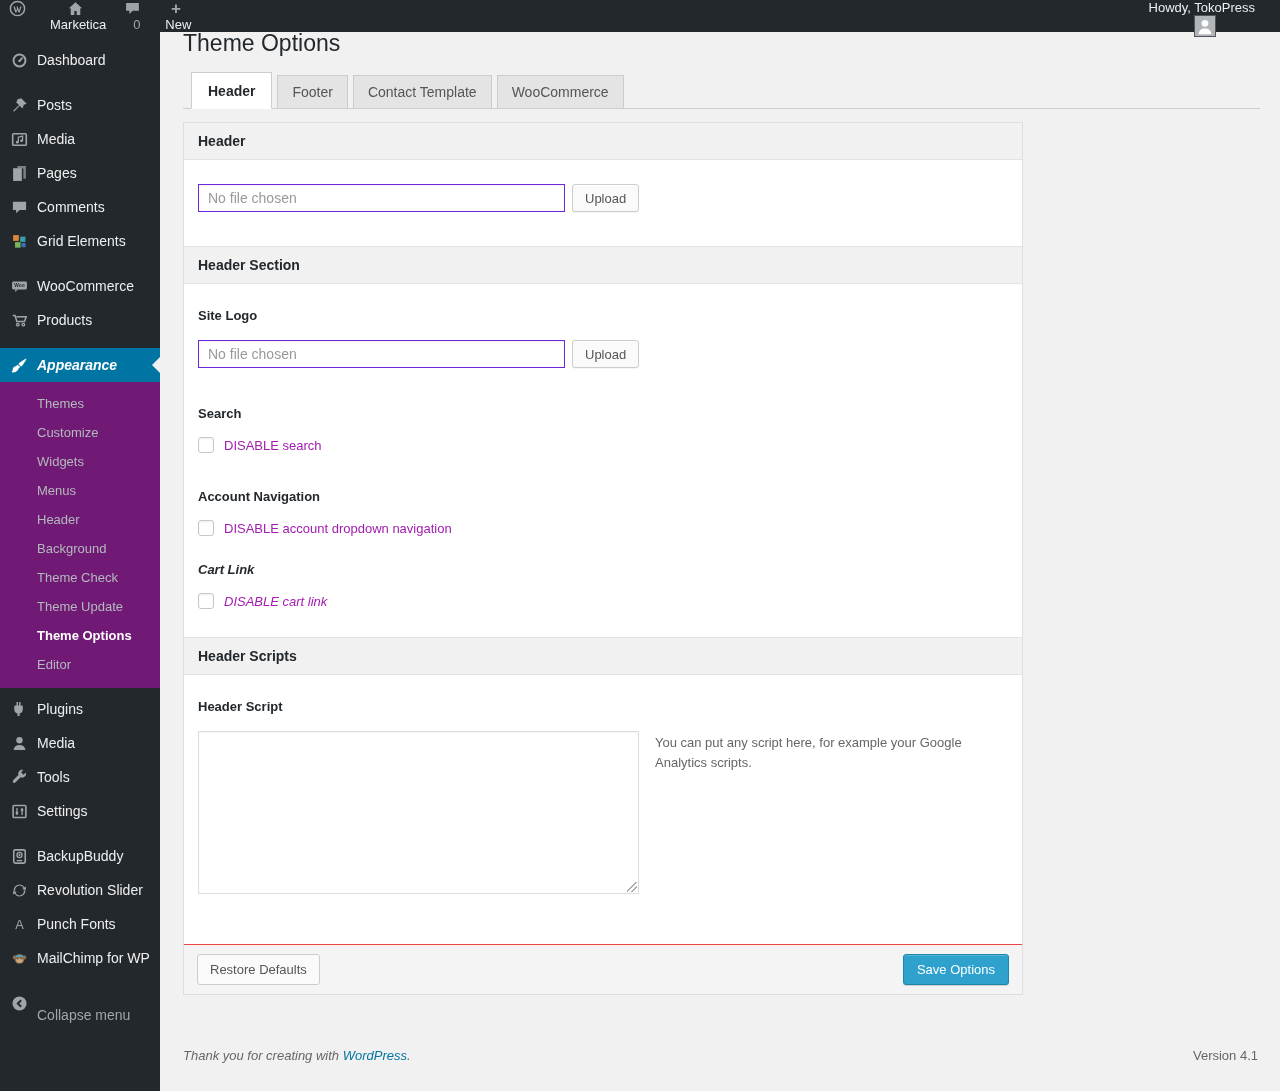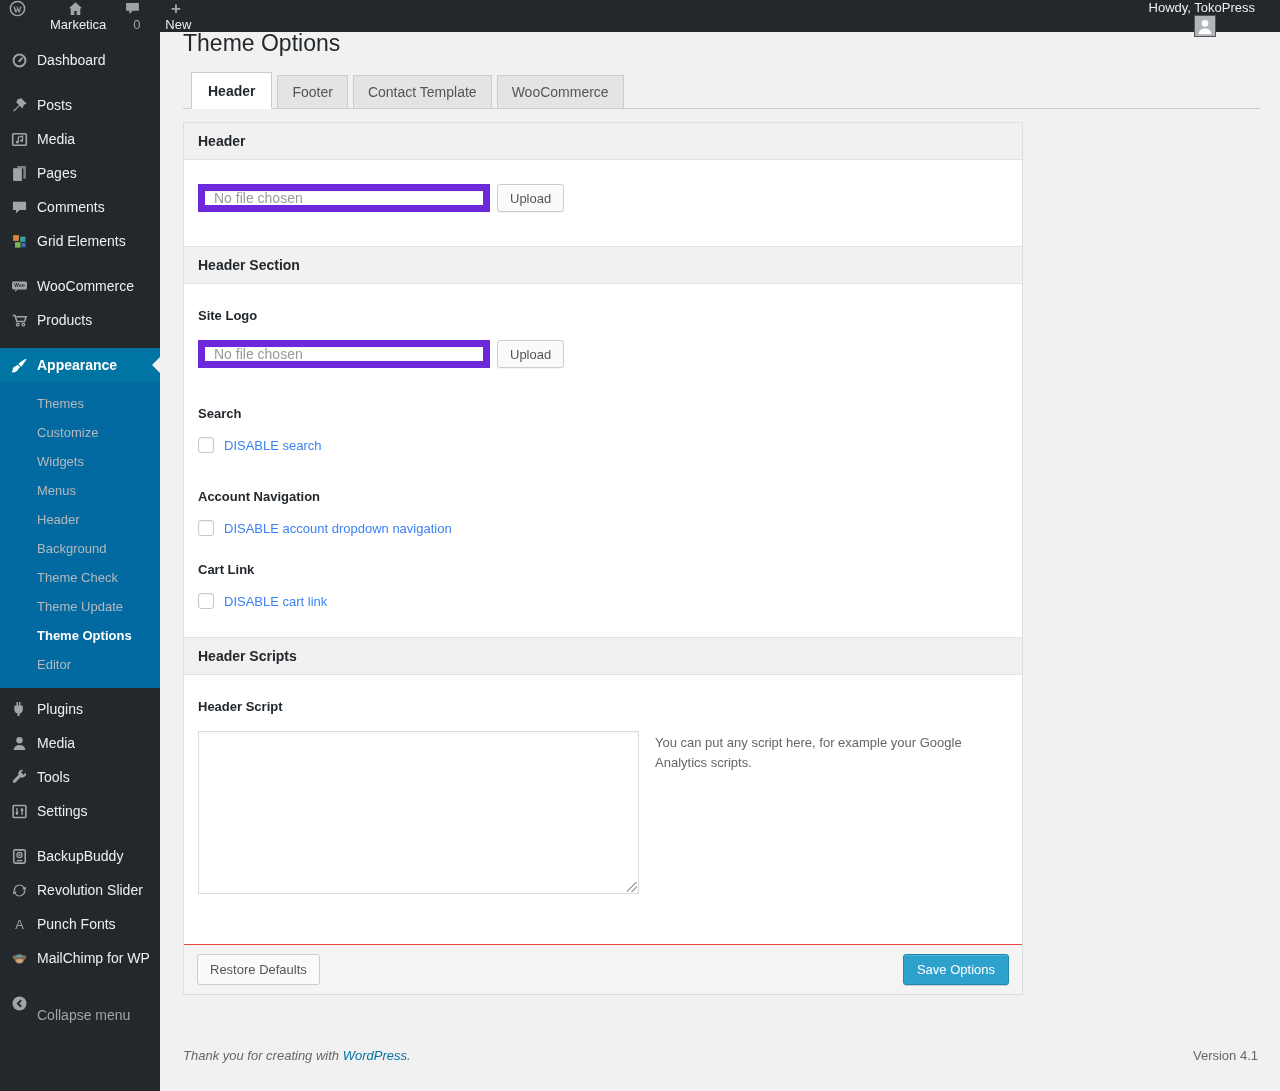--- a/index.html
+++ b/index.html
@@ -23,57 +23,57 @@
 
   
   .sidebar { position:absolute; top:32px; left:0; bottom:0; width:160px;
     background:#23282d; }
   .mi { display:flex; align-items:center; height:34px; cursor:pointer; }
   .mi .ico { width:20px; height:20px; margin:0 8px 0 9px; display:flex;
     align-items:center; justify-content:center; color:#a0a5aa; flex:none; }
   .mi .ico svg { width:17px; height:17px; }
   .mi .lbl { color:#eee; font-size:14px; }
   .sep { height:11px; }
-  .mi.active { background:#0074a2; position:relative; }
+  .mi.active { background:#0074a2; position:relative;font-style:italic; }
   .mi.active .lbl { color:#fff; font-weight:bold; }
   .mi.active .ico { color:#fff; }
   .mi.active::after { content:''; position:absolute; right:0; top:50%;
     margin-top:-8px; border:8px solid transparent; border-right-color:#f1f1f1; }
-  .submenu { background:#0369a1; padding:7px 0 9px; }
+  .submenu { background:#701a75; padding:7px 0 9px; }
   .submenu li { padding:7px 12px 7px 37px; font-size:13px; color:#b4b9be; cursor:pointer; }
   .submenu li.current { color:#fff; font-weight:bold; }
 
   
   .main { margin-left:160px; padding:20px 20px 0 23px; }
   .page-title { font-size:23px; font-weight:400; color:#23282d; padding:9px 0 4px; line-height:29px; }
   .tabs { display:flex; align-items:flex-end; border-bottom:1px solid #ccc; margin-top:10px; padding-left:8px; }
   .tab { display:inline-block; background:#e4e4e4; border:1px solid #ccc; border-bottom:none;
     padding:8px 14px; margin-right:5px; font-size:14px; color:#555; cursor:pointer; }
   .tab.active { background:#fff; color:#23282d; font-weight:bold; padding:10px 16px 9px;
     margin-bottom:-1px; border-bottom:1px solid #fff; }
 
   .panel { width:840px; background:#fff; border:1px solid #dedede; margin-top:13px; }
   .section-head { background:#f1f1f1; border-bottom:1px solid #e3e3e3; padding:10px 14px;
     font-size:14px; font-weight:bold; color:#23282d; }
   .section-head.mid { border-top:1px solid #e3e3e3; }
   .section-body { padding:4px 14px 8px; }
   .field { margin:20px 0 26px; }
   .field-label { display:block; font-size:13px; font-weight:bold; color:#23282d; margin-bottom:17px; }
   .file-row { display:flex; align-items:center; }
-  .text-input { width:292px; height:28px; border:7px solid #6d28d9; background:#fff;
+  .text-input { width:367px; height:28px; border:1px solid #6d28d9; background:#fff;
     padding:0 9px; font-size:14px; color:#0f766e; font-family:"Liberation Sans",sans-serif;
     box-shadow:inset 0 1px 2px rgba(0,0,0,.05); }
   .text-input::placeholder { color:#999; opacity:1; }
   .btn { font-family:"Liberation Sans",sans-serif; font-size:13px; border-radius:3px; cursor:pointer; }
   .upload-btn { margin-left:7px; height:28px; padding:0 12px; background:#fafafa;
     border:1px solid #ccc; color:#555; box-shadow:inset 0 1px 0 #fff, 0 1px 0 rgba(0,0,0,.04); }
   .checkbox-row { display:flex; align-items:center; margin:16px 0 4px; }
   .checkbox { width:16px; height:16px; border:1px solid #c5c9cd; border-radius:3px;
     background:#fff; box-shadow:inset 0 1px 2px rgba(0,0,0,.07); margin-right:10px; cursor:pointer; flex:none; }
-  .cb-label { font-size:13px; color:#3b82f6; }
+  .cb-label { font-size:13px; color:#a21caf; }
   .script-row { display:flex; align-items:flex-start; margin-top:6px; }
   .ta-wrap { position:relative; }
   .script-ta { width:441px; height:163px; border:1px solid #ddd; background:#fff;
     resize:none; font-family:"Liberation Mono",monospace; font-size:13px; padding:6px;
     box-shadow:inset 0 1px 2px rgba(0,0,0,.05); display:block; }
   .grip { position:absolute; right:2px; bottom:2px; width:10px; height:10px; pointer-events:none;
     background:
       linear-gradient(135deg, transparent 0 45%, #aaa 45% 52%, transparent 52% 70%, #aaa 70% 77%, transparent 77%);
   }
   .help-text { margin-left:16px; font-size:13px; color:#666; width:312px; line-height:1.55; padding-top:2px; }
@@ -376,21 +376,21 @@
       </div>
 
       <div class="field" style="margin-top:36px;">
         <span class="field-label" style="margin-bottom:9px;">Account Navigation</span>
         <div class="checkbox-row">
           <span class="checkbox"></span>
           <span class="cb-label">DISABLE account dropdown navigation</span>
         </div>
       </div>
 
-      <div class="field" style="margin-top:16px; margin-bottom:20px;">
+      <div class="field" style="margin-top:16px; margin-bottom:20px;font-style:italic;">
         <span class="field-label" style="margin-bottom:9px;">Cart Link</span>
         <div class="checkbox-row">
           <span class="checkbox"></span>
           <span class="cb-label">DISABLE cart link</span>
         </div>
       </div>
     </div>
 
     <div class="section-head mid">Header Scripts</div>
     <div class="section-body">

